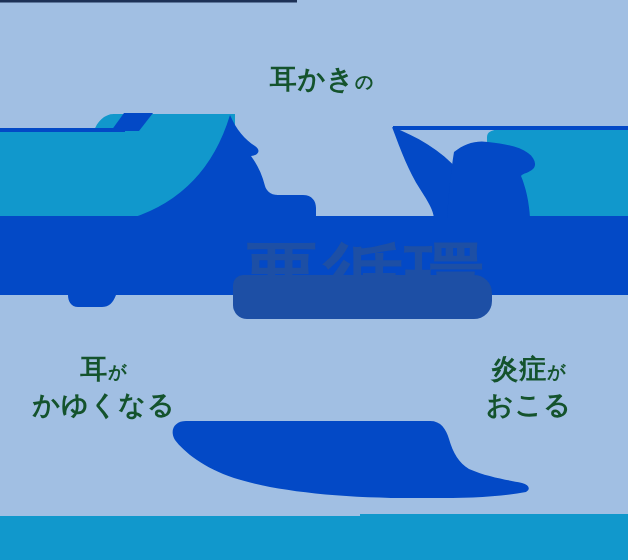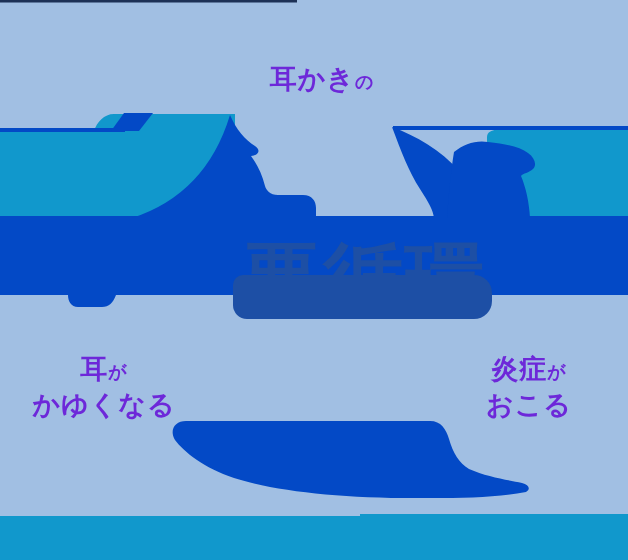--- a/index.html
+++ b/index.html
@@ -8,21 +8,21 @@
     width:628px;height:560px;
     overflow:hidden;
     background:#A1BFE3;
     font-family:"DejaVu Sans","Liberation Sans",sans-serif;
   }
   #shapes{position:absolute;left:0;top:0;width:628px;height:560px;display:block;}
   .lbl{
     position:absolute;
     text-align:center;
     font-weight:700;
-    color:#6d28d9;
+    color:#14532d;
     font-size:27px;
     line-height:33px;
     letter-spacing:1px;
     white-space:nowrap;
   }
   .lbl .sm{font-size:18px;}
   #center-word{
     position:absolute;
     left:236px;top:240px;width:256px;
     text-align:center;

